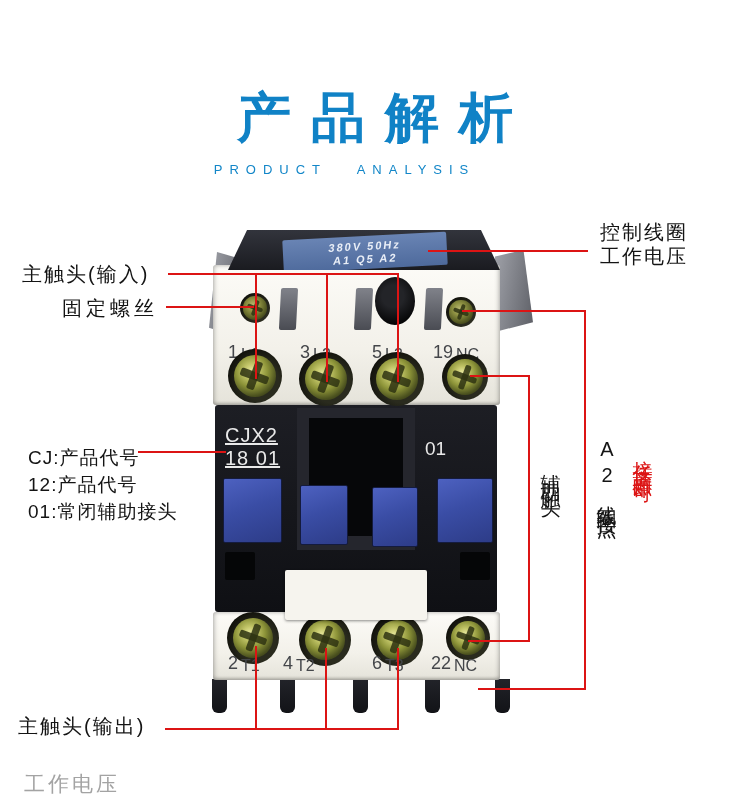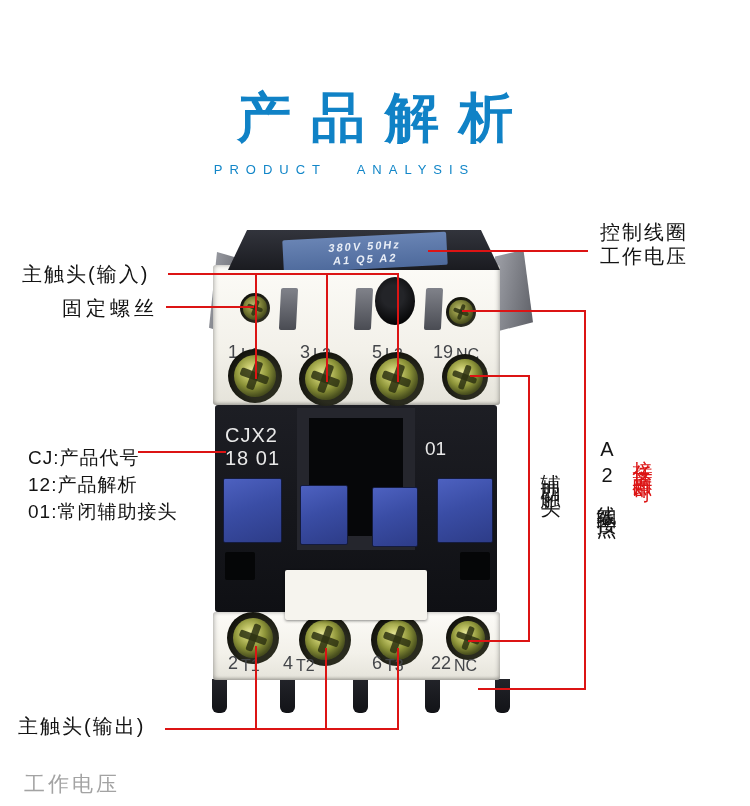--- a/index.html
+++ b/index.html
@@ -38,21 +38,21 @@
   .body-black { position:absolute; left:30px; top:177px; width:282px; height:207px; z-index:2;
                 background:linear-gradient(180deg,#1d1e24,#0f1014); border-radius:3px; }
   .center-block { position:absolute; left:112px; top:180px; width:118px; height:142px; z-index:3;
                   background:#25262d; }
   .center-block .inner { position:absolute; left:12px; top:10px; right:12px; bottom:14px; background:#060709; }
   .blue-sq { position:absolute; z-index:4; border:1px solid #141b3e; border-radius:2px;
              background:linear-gradient(160deg,#4d61c0 0%,#3a4da5 45%,#2d3c88 100%); }
   .sticker-white { position:absolute; left:100px; top:342px; width:142px; height:50px; z-index:5;
                    background:#f6f4ee; border-radius:2px; box-shadow:0 1px 3px rgba(0,0,0,.45); }
   .sq-hole { position:absolute; width:30px; height:28px; background:#050607; z-index:3; border-radius:2px; }
-  .model-text { position:absolute; z-index:4; color:#e9e9e9; font-size:20px; letter-spacing:1px; line-height:23px; font-weight:400; }
+  .model-text { position:absolute; z-index:4; color:#e9e9e9; font-size:20px; letter-spacing:1px; line-height:23px; font-weight:400;text-decoration:underline; }
   .aux-code { position:absolute; z-index:4; color:#e9e9e9; font-size:19px; }
   .leg { position:absolute; width:15px; height:34px; top:451px; z-index:1;
          background:linear-gradient(180deg,#222329,#121317); border-radius:0 0 6px 6px; }
 
   
   .screw { position:absolute; border-radius:50%; z-index:4;
            background:radial-gradient(circle at 60% 60%, #2a2b1e 40%, #0d0d08 80%, #060604 100%);
            display:flex; align-items:center; justify-content:center; }
   .screw .head { position:relative; width:78%; height:78%; border-radius:50%;
                  background:radial-gradient(circle at 42% 38%, #e9e9a0 0%, #c2c568 20%, #8c9338 45%, #4c521f 70%, #20220d 95%); }
@@ -248,21 +248,21 @@
   <div class="ann" style="left:22px; top:261px;">主触头(输入)</div>
   <div class="ann" style="left:62px; top:295px; letter-spacing:4px;">固定螺丝</div>
 
   <div class="ann multiline" style="left:592px; top:220px;margin-left:8px;">
     <div>控制线圈</div>
     <div>工作电压</div>
   </div>
 
   <div class="ann list" style="left:28px; top:444px;">
     <div>CJ:产品代号</div>
-    <div>12:产品解析</div>
+    <div>12:产品代号</div>
     <div>01:常闭辅助接头</div>
   </div>
 
   <div class="ann vert" style="left:538px; top:458px; letter-spacing:8px;">辅助触头</div>
   <div class="ann vert" style="left:594px; top:438px; letter-spacing:4px;">A2线圈接点</div>
   <div class="ann vert red" style="left:630px; top:444px; letter-spacing:5px;">接任意点即可</div>
 
   <div class="ann" style="left:18px; top:713px;">主触头(输出)</div>
 
   <div class="watermark">工作电压</div>

